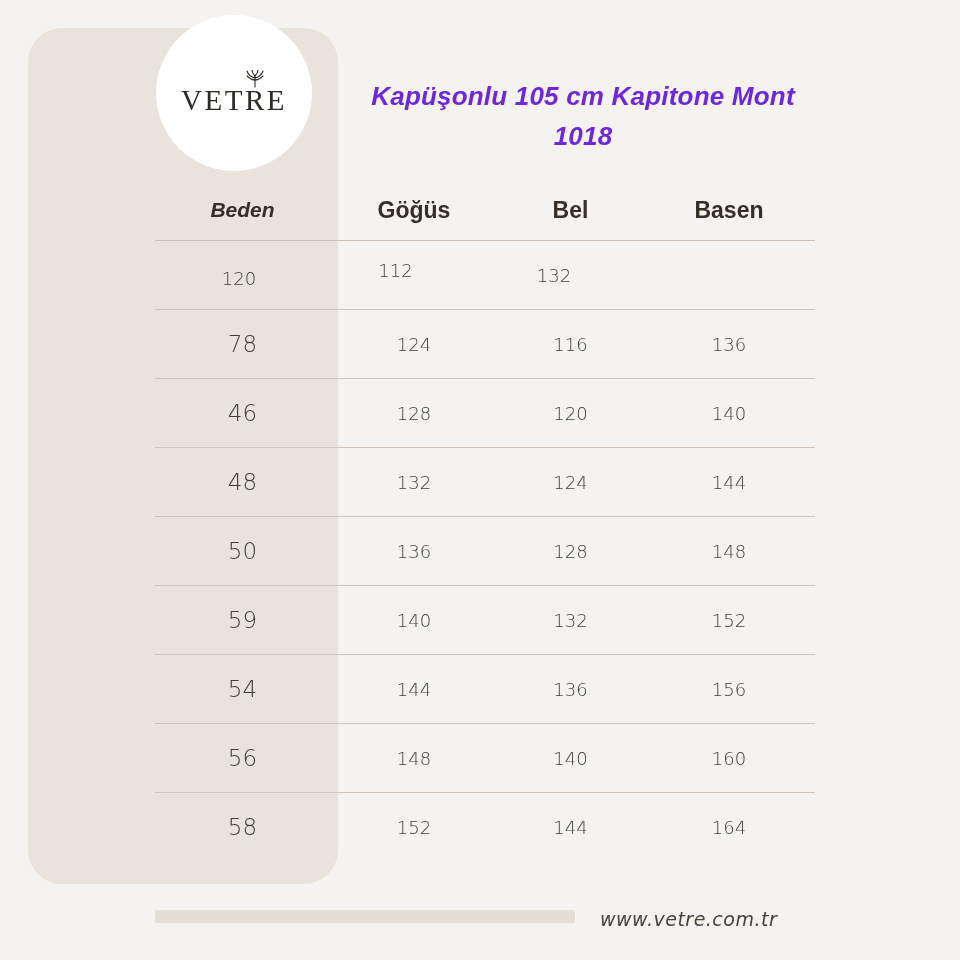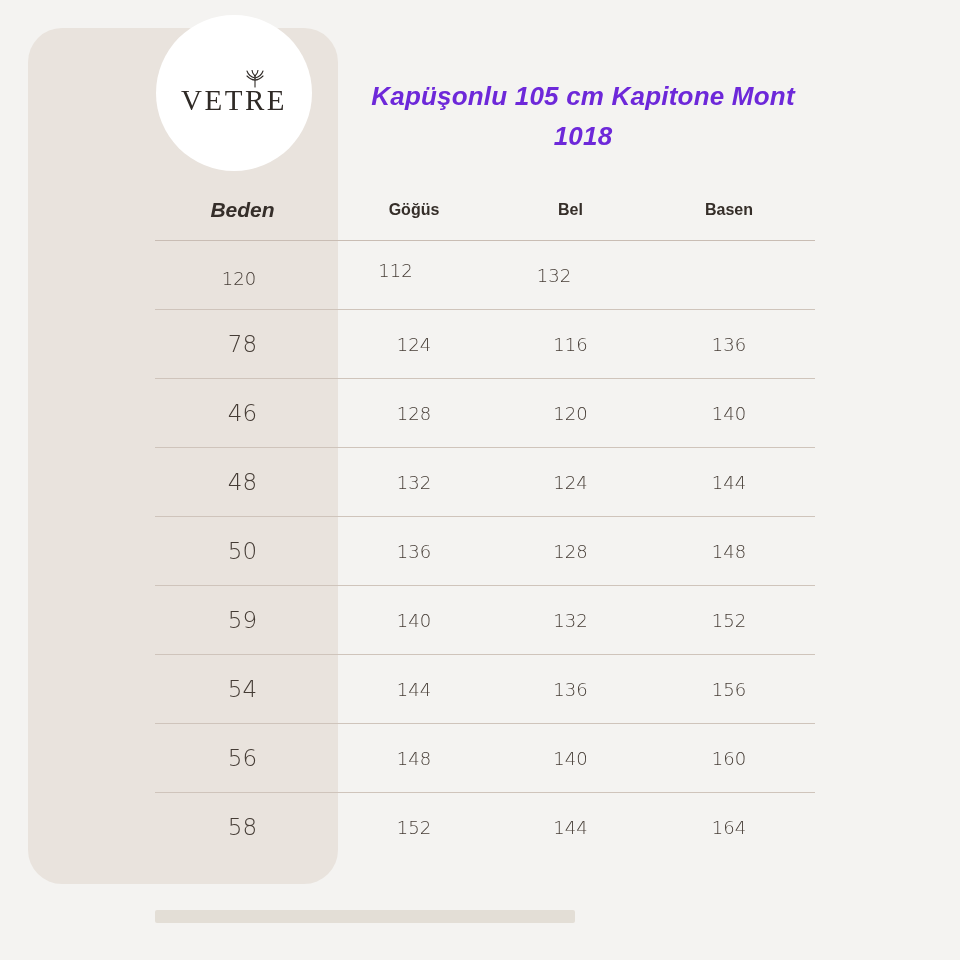--- a/index.html
+++ b/index.html
@@ -91,21 +91,21 @@
     text-align: center;
     color: #3b332d;
   }
   .c-beden { width: 175px; }
   .c-gogus { width: 168px; }
   .c-bel   { width: 145px; }
   .c-basen { width: 172px; }
 
   .header-row .cell {
     font-weight: bold;
-    font-size: 16px;
+    font-size: 23px;
     color: #352e29;
   }
   .header-row .c-beden {
     font-style: italic;
     font-size: 21px;
   }
   .divider {
     height: 1px;
     background: #c9bdb4;
     width: 660px;
@@ -252,14 +252,15 @@
     <div class="row data-row">
       <div class="cell c-beden">58</div>
       <div class="cell c-gogus">152</div>
       <div class="cell c-bel">144</div>
       <div class="cell c-basen">164</div>
     </div>
 
   </div>
 
   <div class="footer-bar"></div>
+  <div class="footer-url">www.vetre.com.tr</div>
 
 </div>
 
 </body></html>

